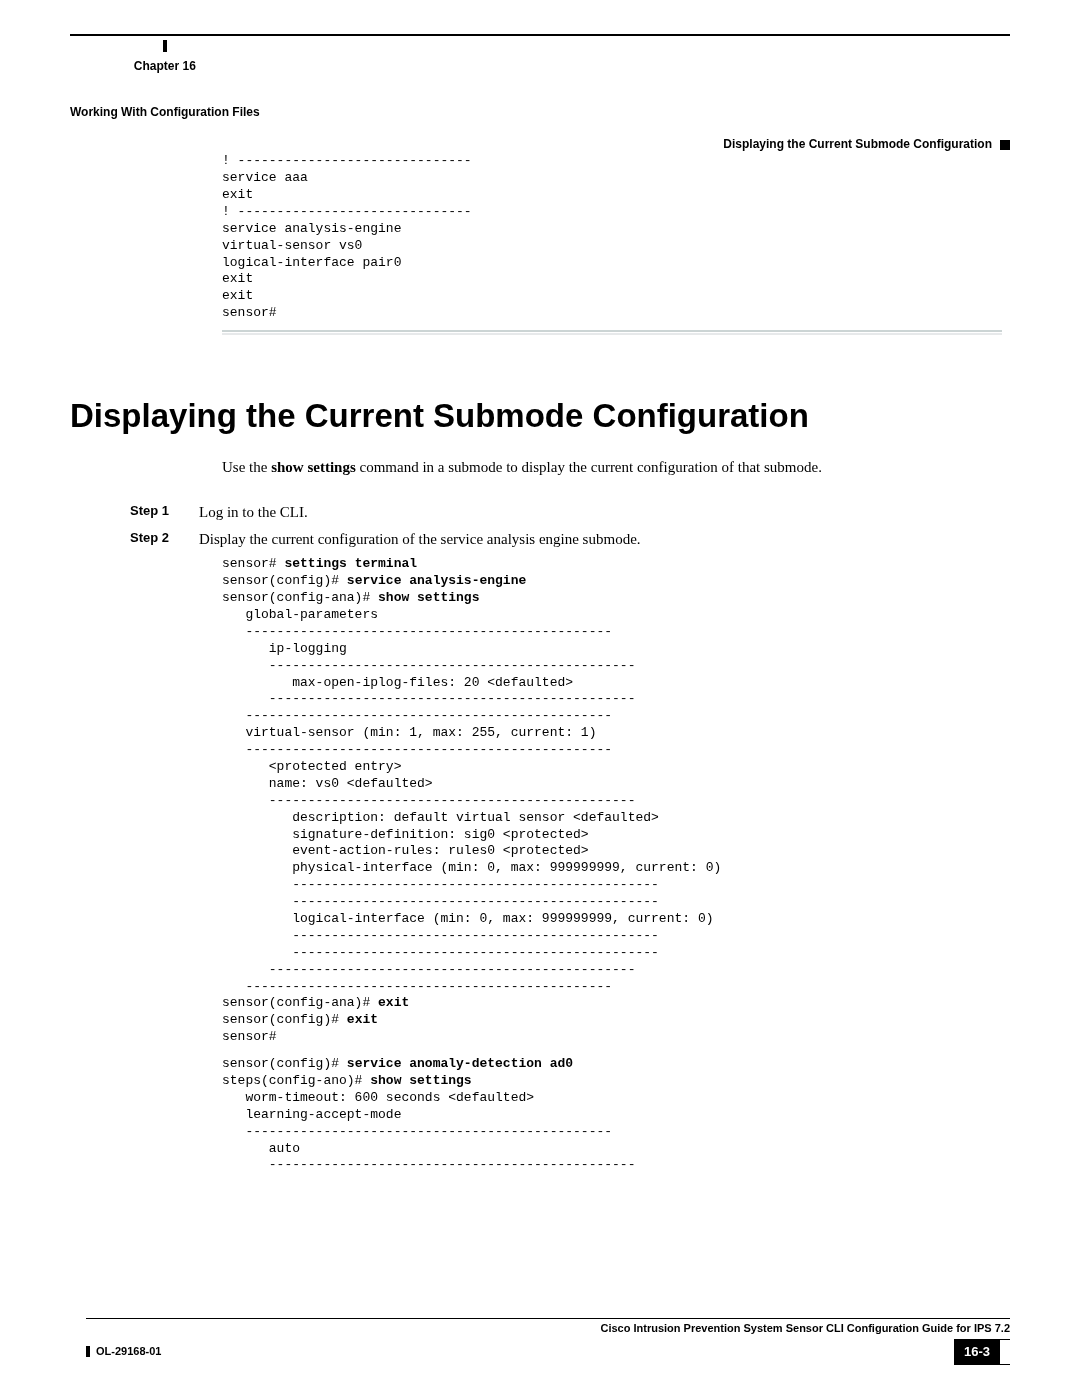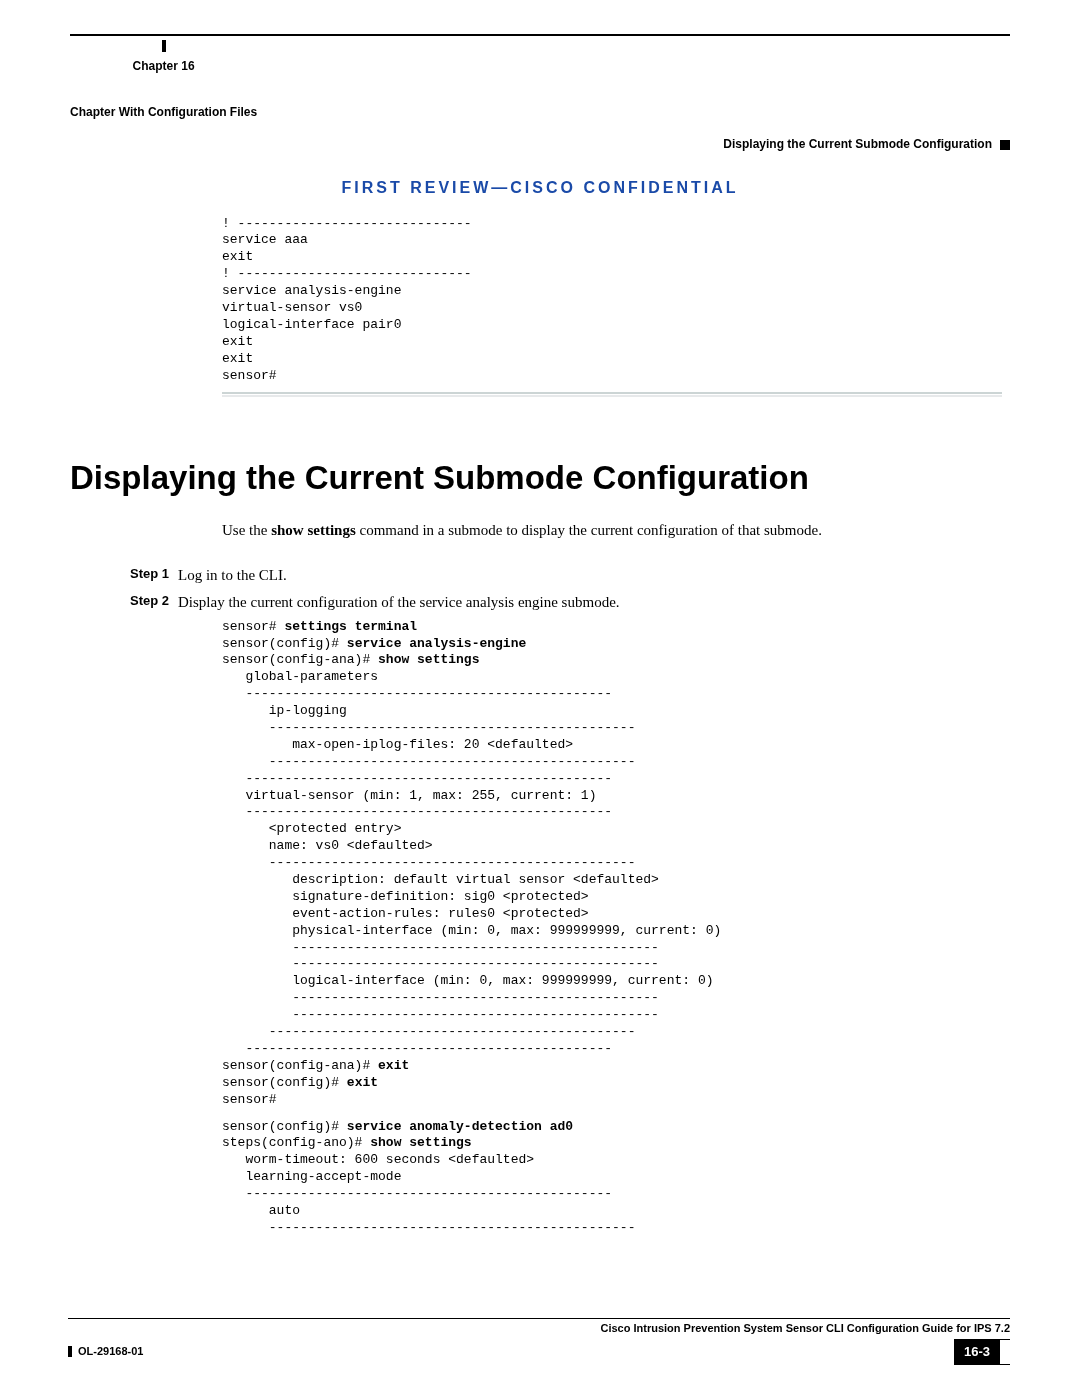--- a/index.html
+++ b/index.html
@@ -88,21 +88,21 @@
   .intro-p {
     margin-bottom: 8px;
   }
   .bold { font-weight: bold; }
   .steps-block {
     margin-top: 24px;
     margin-left: 60px;
   }
   .step-row {
     display: flex;
-    gap: 4px;
+    gap: 25px;
     margin-bottom: 6px;
   }
   .step-label {
     font-family: Arial, Helvetica, sans-serif;
     font-size: 13px;
     font-weight: bold;
     flex: 0 0 44px;
     white-space: nowrap;
   }
   .step-text {
@@ -115,21 +115,21 @@
     white-space: pre;
     margin-left: 92px;
     margin-top: 6px;
     margin-bottom: 10px;
     line-height: 1.3;
   }
   .mono-bold { font-weight: bold; }
   .footer {
     position: absolute;
     bottom: 32px;
-    left: 68px;
+    left: 86px;
     right: 70px;
   }
   .footer-top {
     border-top: 1.5px solid #000;
     display: flex;
     justify-content: flex-end;
     padding-top: 2px;
   }
   .footer-guide {
     font-family: Arial, Helvetica, sans-serif;
@@ -177,31 +177,30 @@
 <body>
 
 <div class="page">
 
   <div class="header-line"></div>
   <div class="header-row">
     <div class="header-left">
       <div class="header-left-bar"></div>
       <span>Chapter 16</span>
       <span>&nbsp;&nbsp;</span>
-      <span>Chapter With Configuration Files</span>
+      <span>Working With Configuration Files</span>
     </div>
   </div>
   <div class="header-row" style="justify-content:flex-end; margin-top:-2px;">
     <div class="header-right">
       <span>Displaying the Current Submode Configuration</span>
       <div class="header-right-square"></div>
     </div>
   </div>
 
-  <div class="review-banner">FIRST REVIEW—CISCO CONFIDENTIAL</div>
 
   <div class="code-zone">
     <pre class="codeblock">! ------------------------------
 service aaa
 exit
 ! ------------------------------
 service analysis-engine
 virtual-sensor vs0
 logical-interface pair0
 exit

